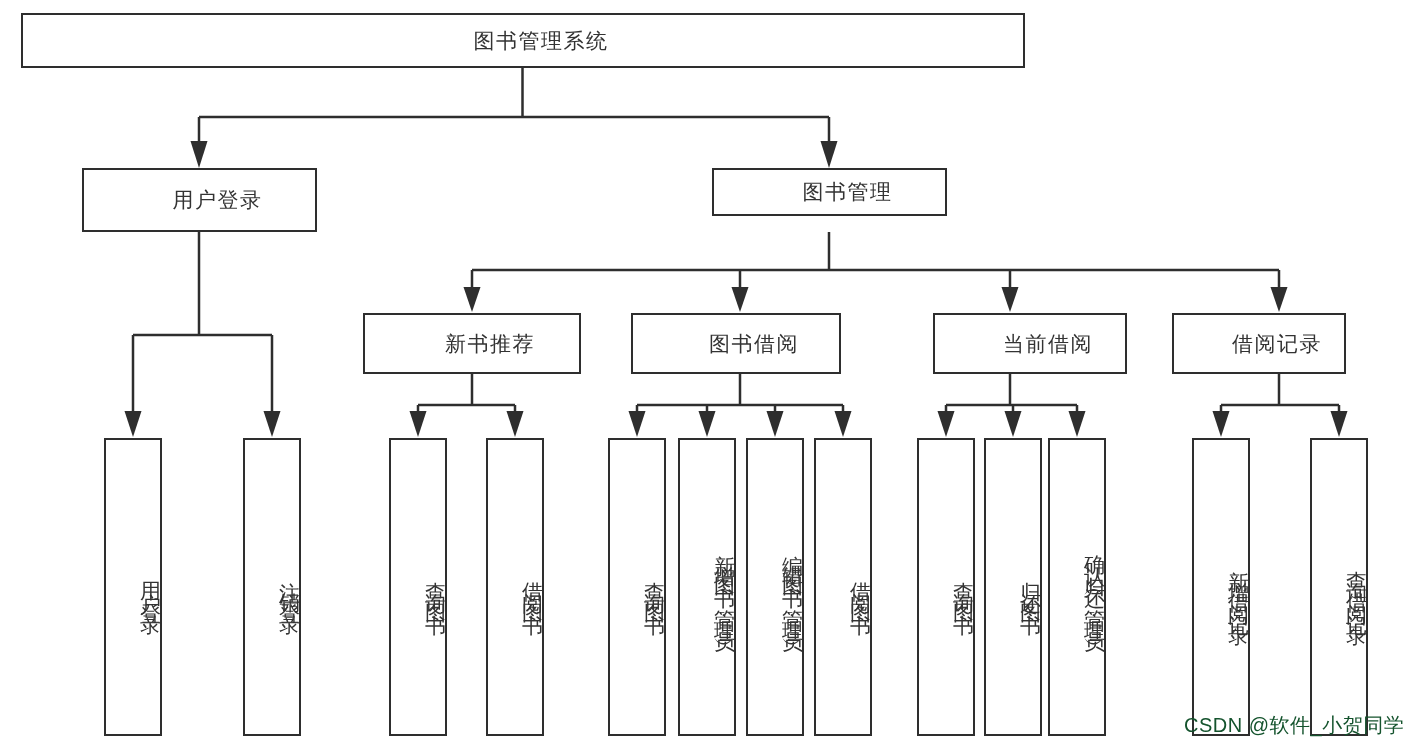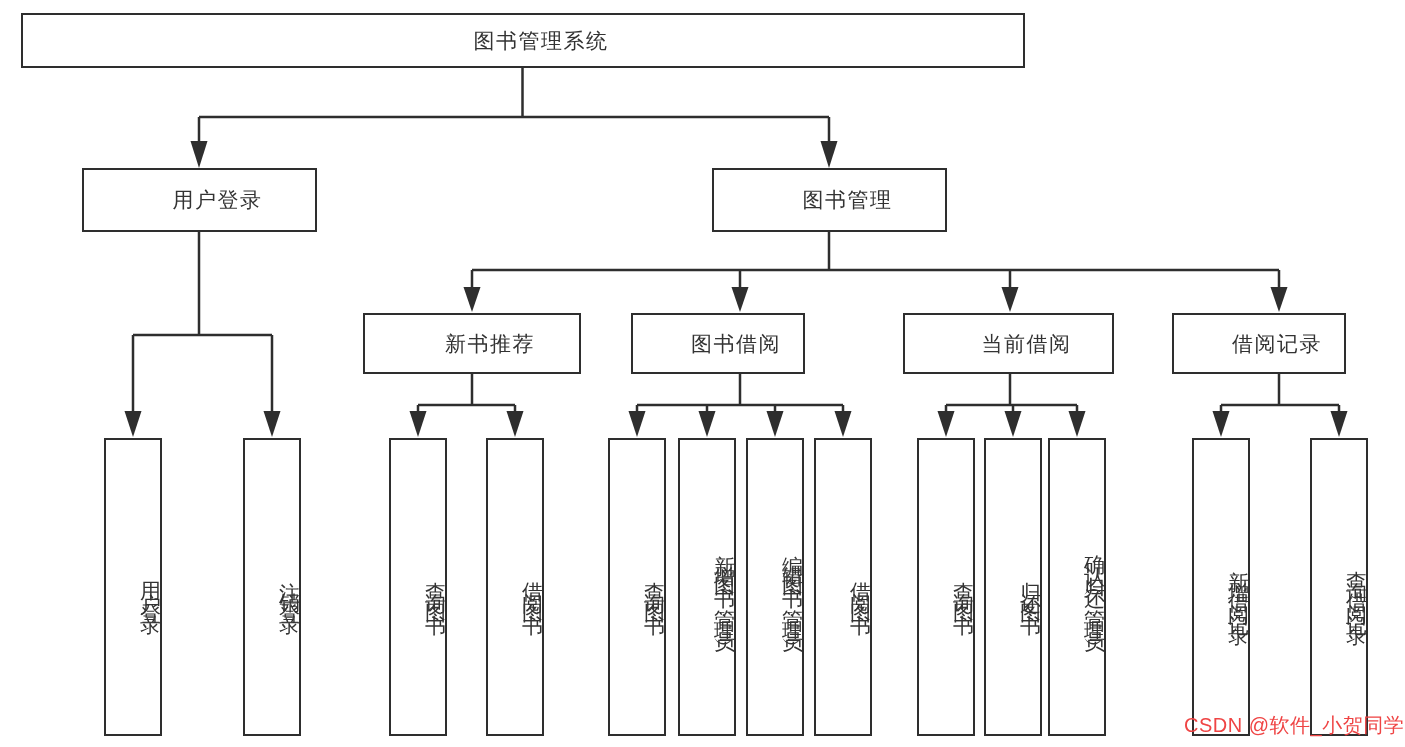--- a/index.html
+++ b/index.html
@@ -37,21 +37,21 @@
     line-height: 1;
     font-size: 21px;
     color: #333333;
   }
   .watermark {
     position: absolute;
     left: 1184px;
     top: 712px;
     z-index: 3;
     font-size: 20px;
-    color: #ef4444;
+    color: #14532d;
     letter-spacing: 0.5px;
     white-space: nowrap;
   }
 </style>
 </head>
 <body>
 
 <div class="canvas">
 
   <svg class="connectors" width="1405" height="747" viewBox="0 0 1405 747" fill="none" stroke="#2e2e2e" stroke-width="2.5">
@@ -90,31 +90,31 @@
     <polygon fill="#2e2e2e" stroke="none" points="1330.5,411 1347.5,411 1339,437"></polygon>
   </svg>
 
   <div class="node hnode" style="left:21px; top:13px; width:1004px; height:55px;">
     <span>图书管理系统</span>
   </div>
 
   <div class="node hnode" style="left:82px; top:168px; width:235px; height:64px;">
     <span>用户登录</span>
   </div>
-  <div class="node hnode" style="left:712px; top:168px; width:235px; height:64px;">
+  <div class="node hnode" style="left:712px; top:168px; width:235px; height:48px;">
     <span>图书管理</span>
   </div>
 
   <div class="node hnode" style="left:363px; top:313px; width:218px; height:61px;align-items:center;">
     <span>新书推荐</span>
   </div>
-  <div class="node hnode" style="left:631px; top:313px; width:174px; height:61px;">
+  <div class="node hnode" style="left:631px; top:313px; width:210px; height:61px;">
     <span>图书借阅</span>
   </div>
-  <div class="node hnode" style="left:903px; top:313px; width:211px; height:61px;">
+  <div class="node hnode" style="left:933px; top:313px; width:194px; height:61px;">
     <span>当前借阅</span>
   </div>
   <div class="node hnode" style="left:1172px; top:313px; width:174px; height:61px;">
     <span>借阅记录</span>
   </div>
 
   <div class="node vnode" style="left:104px; top:438px; width:58px; height:298px;">
     <span class="vtext">用户登录</span>
   </div>
   <div class="node vnode" style="left:243px; top:438px; width:58px; height:298px;">

